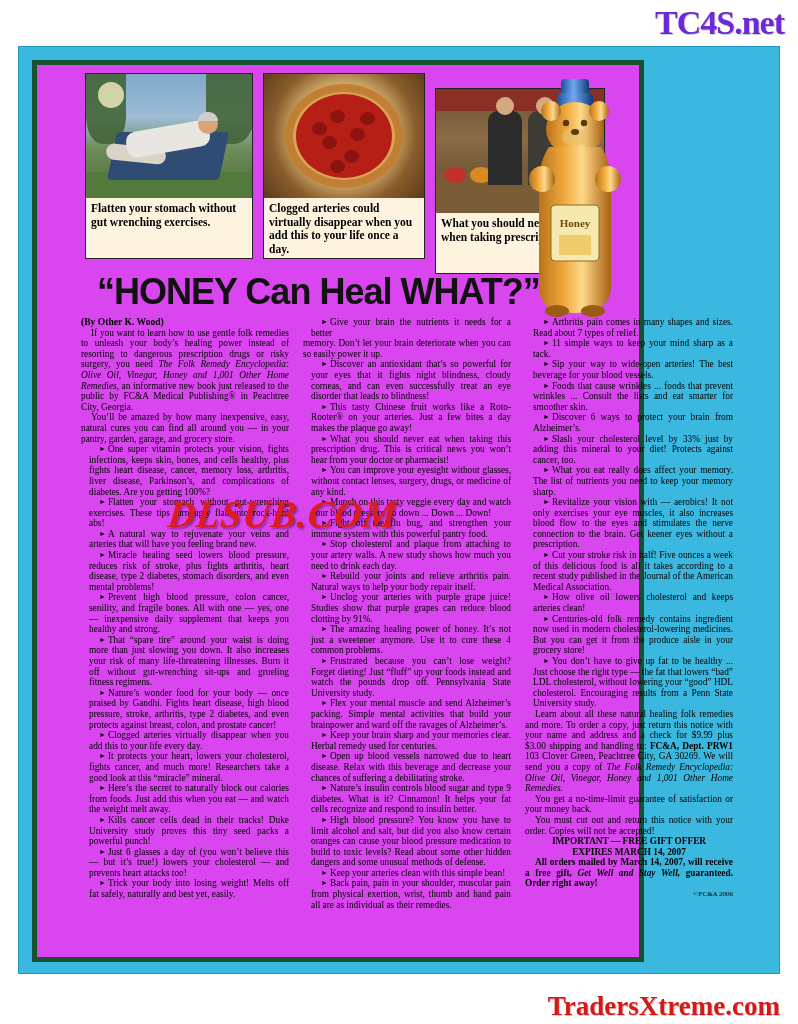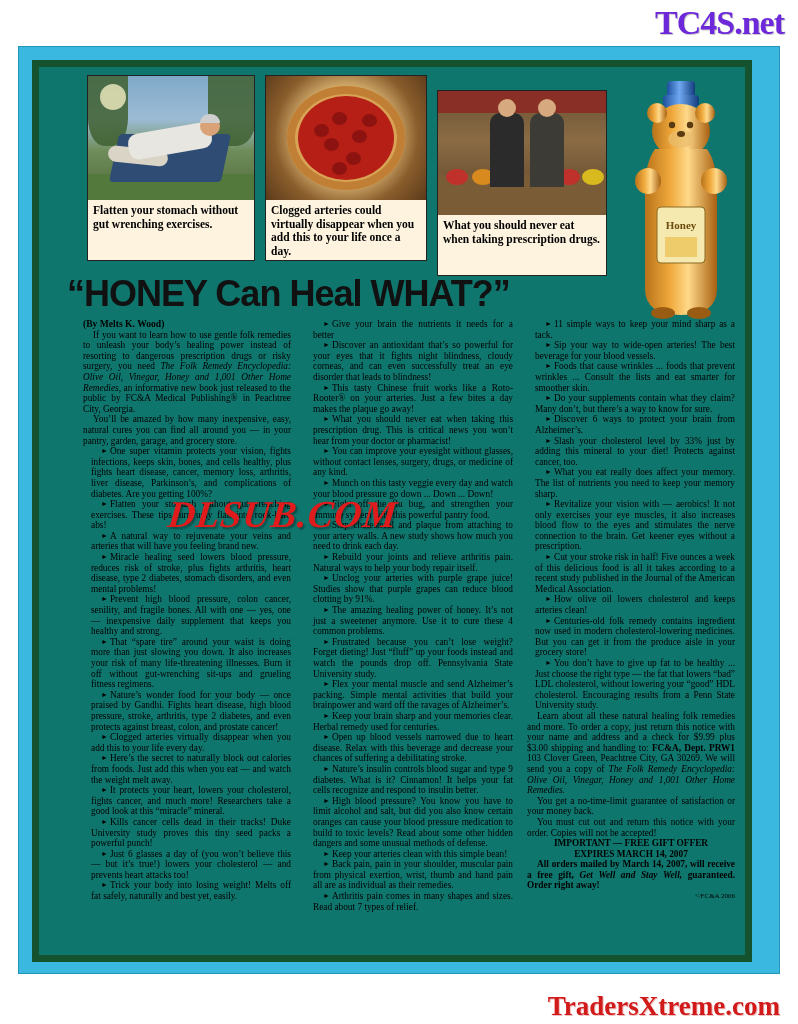--- a/index.html
+++ b/index.html
@@ -62,24 +62,24 @@
     width: 762px;
     height: 928px;
     background: #3bb8e0;
     padding: 0;
     box-sizing: border-box;
     border: 1px solid #2596bb;
   }
   .page-inner {
     position: absolute;
     left: 13px; top: 13px;
-    width: 720px; height: 902px;
-    background: #0f766e;
+    width: 612px; height: 902px;
+    background: #d946ef;
     box-sizing: border-box;
-    border: 7px solid #14532d;
+    border: 5px solid #14532d;
   }
 
   
   .photo-row {
     position: absolute;
     left: 48px; top: 8px;
     width: 640px;
     height: 195px;
   }
   .photo-card {
@@ -149,21 +149,21 @@
     width: 110px; height: 250px;
     z-index: 5;
   }
 
   
   .headline {
     position: absolute;
     left: 0; right: 0;
     top: 206px;
     text-align: left;
-    padding-left: 28px;
+    padding-left: 60px;
     font-family: "Liberation Sans", sans-serif;
     font-weight: bold;
     font-size: 36px;
     letter-spacing: -1px;
     color: #111;
   }
 
   
   .cols {
     position: absolute;
@@ -295,41 +295,42 @@
 
         <ellipse cx="36" cy="236" rx="12" ry="6" fill="#9a5c12"></ellipse>
         <ellipse cx="72" cy="236" rx="12" ry="6" fill="#9a5c12"></ellipse>
       </svg>
     </div>
 
     <div class="headline">“HONEY Can Heal WHAT?”</div>
 
     <div class="cols">
 
-      <p class="byline">(By Melts K. Wood)</p>
+      <p class="byline">(By Other K. Wood)</p>
 
       <p><span>If you want to learn how to use gentle folk remedies to unleash your body’s healing power instead of resorting to dangerous prescription drugs or risky surgery, you need </span><i>The Folk Remedy Encyclopedia: Olive Oil, Vinegar, Honey and 1,001 Other Home Remedies</i><span>, an informative new book just released to the public by FC&amp;A Medical Publishing® in Peachtree City, Georgia.</span></p>
 
       <p>You’ll be amazed by how many inexpensive, easy, natural cures you can find all around you — in your pantry, garden, garage, and grocery store.</p>
 
       <p class="bul">One super vitamin protects your vision, fights infections, keeps skin, bones, and cells healthy, plus fights heart disease, cancer, memory loss, arthritis, liver disease, Parkinson’s, and complications of diabetes. Are you getting 100%?</p>
       <p class="bul">Flatten your stomach without gut-wrenching exercises. These tips turn ugly flab into rock-hard abs!</p>
       <p class="bul">A natural way to rejuvenate your veins and arteries that will have you feeling brand new.</p>
       <p class="bul">Miracle healing seed lowers blood pressure, reduces risk of stroke, plus fights arthritis, heart disease, type 2 diabetes, stomach disorders, and even mental problems!</p>
       <p class="bul">Prevent high blood pressure, colon cancer, senility, and fragile bones. All with one — yes, one — inexpensive daily supplement that keeps you healthy and strong.</p>
       <p class="bul">That “spare tire” around your waist is doing more than just slowing you down. It also increases your risk of many life-threatening illnesses. Burn it off without gut-wrenching sit-ups and grueling fitness regimens.</p>
       <p class="bul">Nature’s wonder food for your body — once praised by Gandhi. Fights heart disease, high blood pressure, stroke, arthritis, type 2 diabetes, and even protects against breast, colon, and prostate cancer!</p>
       <p class="bul">Clogged arteries virtually disappear when you add this to your life every day.</p>
+      <p class="bul">It protects your heart, lowers your cholesterol, fights cancer, and much more! Researchers take a good look at this “miracle” mineral.</p>
       <p class="bul">Here’s the secret to naturally block out calories from foods. Just add this when you eat — and watch the weight melt away.</p>
-      <p class="bul">It protects your heart, lowers your cholesterol, fights cancer, and much more! Researchers take a good look at this “miracle” mineral.</p>
       <p class="bul">Kills cancer cells dead in their tracks! Duke University study proves this tiny seed packs a powerful punch!</p>
       <p class="bul">Just 6 glasses a day of (you won’t believe this — but it’s true!) lowers your cholesterol — and prevents heart attacks too!</p>
       <p class="bul">Trick your body into losing weight! Melts off fat safely, naturally and best yet, easily.</p>
       <p class="bul">Give your brain the nutrients it needs for a better</p>
 
+      <p class="noind">memory. Don’t let your brain deteriorate when you can so easily power it up.</p>
       <p class="bul">Discover an antioxidant that’s so powerful for your eyes that it fights night blindness, cloudy corneas, and can even successfully treat an eye disorder that leads to blindness!</p>
       <p class="bul">This tasty Chinese fruit works like a Roto-Rooter® on your arteries. Just a few bites a day makes the plaque go away!</p>
       <p class="bul">What you should never eat when taking this prescription drug. This is critical news you won’t hear from your doctor or pharmacist!</p>
       <p class="bul">You can improve your eyesight without glasses, without contact lenses, surgery, drugs, or medicine of any kind.</p>
       <p class="bul">Munch on this tasty veggie every day and watch your blood pressure go down ... Down ... Down!</p>
       <p class="bul">Fight off the flu bug, and strengthen your immune system with this powerful pantry food.</p>
       <p class="bul">Stop cholesterol and plaque from attaching to your artery walls. A new study shows how much you need to drink each day.</p>
       <p class="bul">Rebuild your joints and relieve arthritis pain. Natural ways to help your body repair itself.</p>
       <p class="bul">Unclog your arteries with purple grape juice! Studies show that purple grapes can reduce blood clotting by 91%.</p>
       <p class="bul">The amazing healing power of honey. It’s not just a sweetener anymore. Use it to cure these 4 common problems.</p>
@@ -339,21 +340,20 @@
       <p class="bul">Open up blood vessels narrowed due to heart disease. Relax with this beverage and decrease your chances of suffering a debilitating stroke.</p>
       <p class="bul">Nature’s insulin controls blood sugar and type 9 diabetes. What is it? Cinnamon! It helps your fat cells recognize and respond to insulin better.</p>
       <p class="bul">High blood pressure? You know you have to limit alcohol and salt, but did you also know certain oranges can cause your blood pressure medication to build to toxic levels? Read about some other hidden dangers and some unusual methods of defense.</p>
       <p class="bul">Keep your arteries clean with this simple bean!</p>
       <p class="bul">Back pain, pain in your shoulder, muscular pain from physical exertion, wrist, thumb and hand pain all are as individual as their remedies.</p>
       <p class="bul">Arthritis pain comes in many shapes and sizes. Read about 7 types of relief.</p>
 
       <p class="bul">11 simple ways to keep your mind sharp as a tack.</p>
       <p class="bul">Sip your way to wide-open arteries! The best beverage for your blood vessels.</p>
       <p class="bul">Foods that cause wrinkles ... foods that prevent wrinkles ... Consult the lists and eat smarter for smoother skin.</p>
-      <p class="bul">Do your supplements contain what they claim? Many don’t, but there’s a way to know for sure.</p>
       <p class="bul">Discover 6 ways to protect your brain from Alzheimer’s.</p>
       <p class="bul">Slash your cholesterol level by 33% just by adding this mineral to your diet! Protects against cancer, too.</p>
       <p class="bul">What you eat really does affect your memory. The list of nutrients you need to keep your memory sharp.</p>
       <p class="bul">Revitalize your vision with — aerobics! It not only exercises your eye muscles, it also increases blood flow to the eyes and stimulates the nerve connection to the brain. Get keener eyes without a prescription.</p>
       <p class="bul">Cut your stroke risk in half! Five ounces a week of this delicious food is all it takes according to a recent study published in the Journal of the American Medical Association.</p>
       <p class="bul">How olive oil lowers cholesterol and keeps arteries clean!</p>
       <p class="bul">Centuries-old folk remedy contains ingredient now used in modern cholesterol-lowering medicines. But you can get it from the produce aisle in your grocery store!</p>
       <p class="bul">You don’t have to give up fat to be healthy ... Just choose the right type — the fat that lowers “bad” LDL cholesterol, without lowering your “good” HDL cholesterol. Encouraging results from a Penn State University study.</p>
 
       <p><span>Learn about all these natural healing folk remedies and more. To order a copy, just return this notice with your name and address and a check for $9.99 plus $3.00 shipping and handling to: </span><b>FC&amp;A, Dept. PRW1</b><span> 103 Clover Green, Peachtree City, GA 30269. We will send you a copy of </span><i>The Folk Remedy Encyclopedia: Olive Oil, Vinegar, Honey and 1,001 Other Home Remedies.</i></p>

